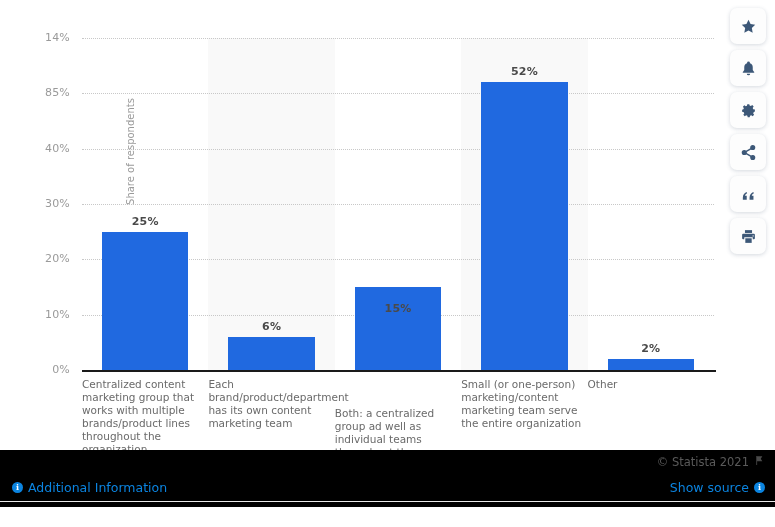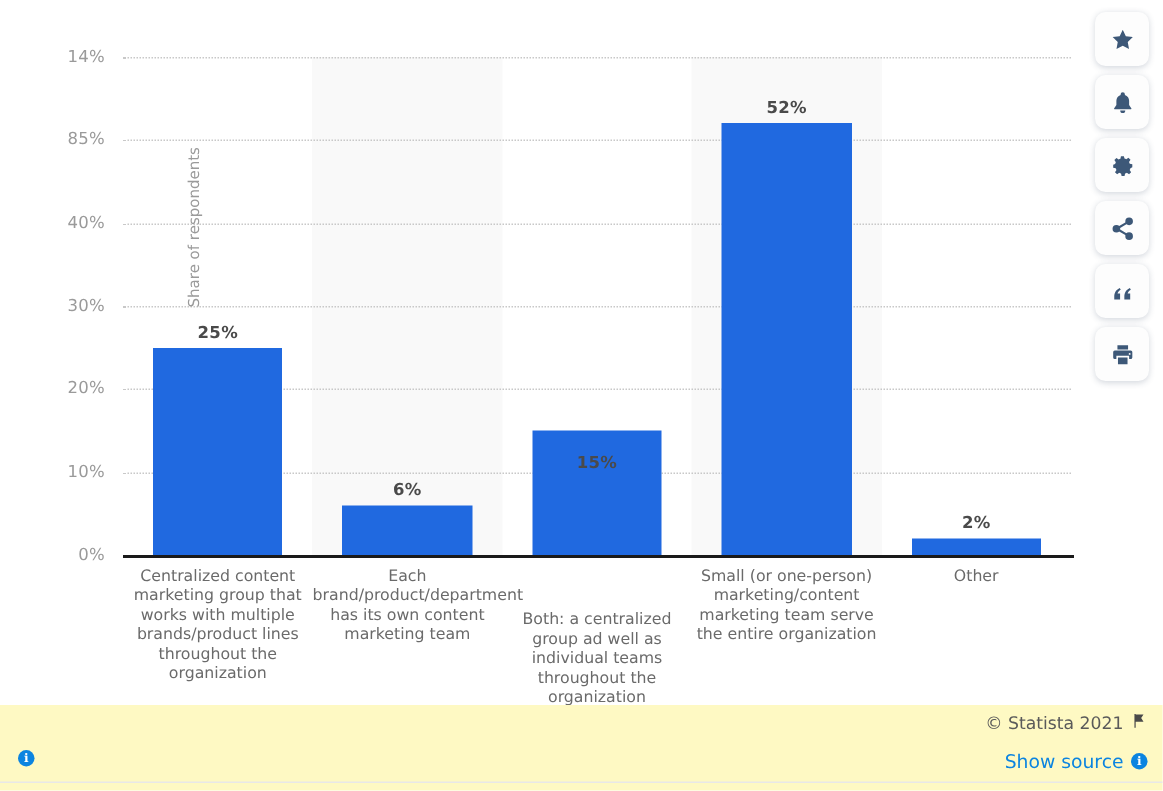--- a/index.html
+++ b/index.html
@@ -91,21 +91,21 @@
     transform-origin: center center;
     text-align: center;
     font-size: 10px;
     color: #9a9a9a;
     white-space: nowrap;
   }
 
   .xlabel {
     position: absolute;
     top: 378px;
-    text-align: center;
+    text-align: left;
     font-size: 10.5px;
     line-height: 13px;
     color: #6a6a6a;
   }
 
   
   #side-toolbar {
     position: absolute;
     right: 9px;
     top: 8px;
@@ -124,24 +124,24 @@
     align-items: center;
     justify-content: center;
     cursor: pointer;
   }
   .tool-btn svg { display: block; }
 
   
   #footer {
     position: absolute;
     left: 0;
-    top: 470px;
+    top: 450px;
     width: 775px;
     height: 57px;
-    background: #fef9c3;
+    background: #000000;
   }
   #copyright {
     position: absolute;
     right: 10px;
     top: 5px;
     font-size: 11.5px;
     color: #5a5a5a;
     display: flex;
     align-items: center;
     gap: 5px;
@@ -312,20 +312,21 @@
       <svg width="11" height="11" viewBox="0 0 24 24" fill="#4a4a4a">
         <path d="M5 2v20h1.8v-8.5h11.4L14.8 8l3.4-5.2H6.8V2z"></path>
       </svg>
     </span>
   </div>
 
   <div id="footer-divider"></div>
 
   <div class="footer-link" id="additional-information">
     <span class="info-dot">i</span>
+    <span>Additional Information</span>
   </div>
 
   <div class="footer-link" id="show-source">
     <span>Show source</span>
     <span class="info-dot">i</span>
   </div>
 
 </div>
 
 </body></html>

